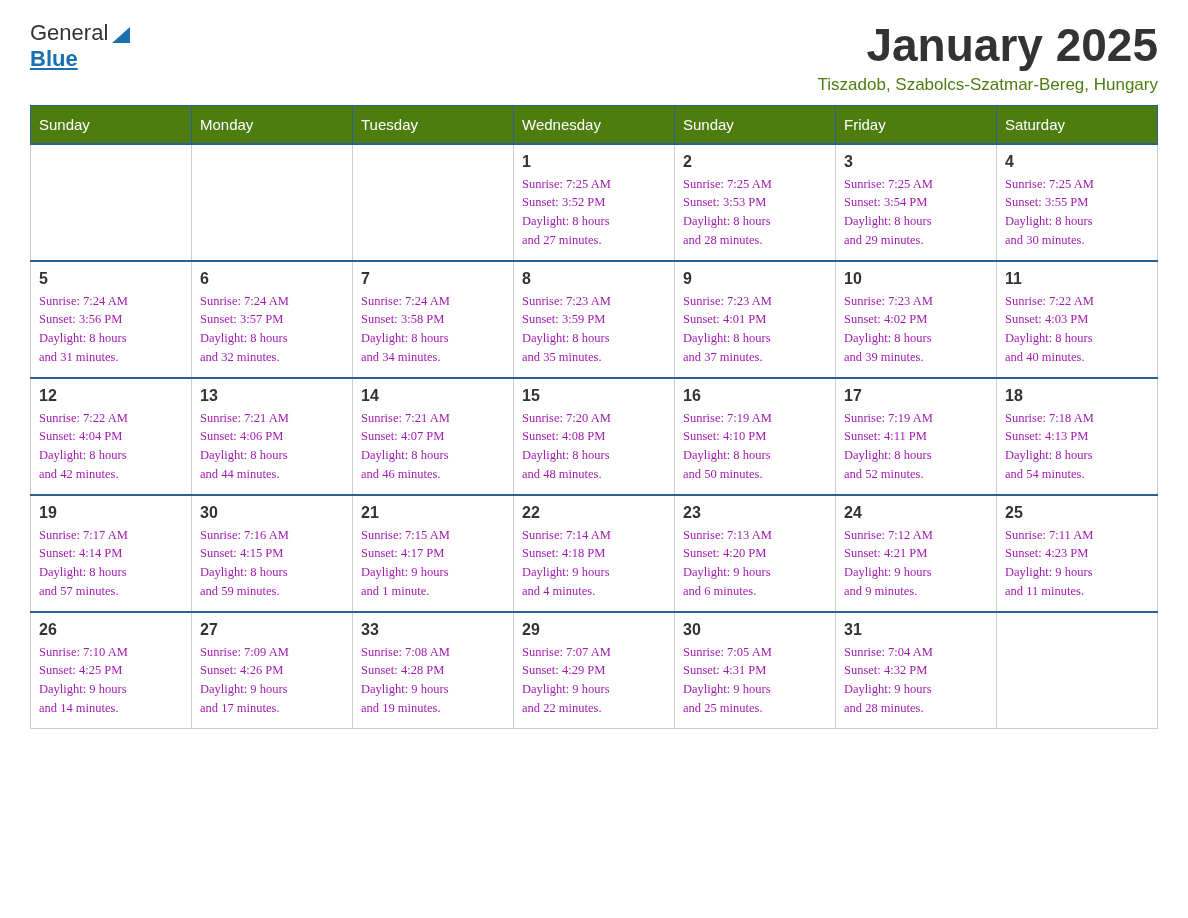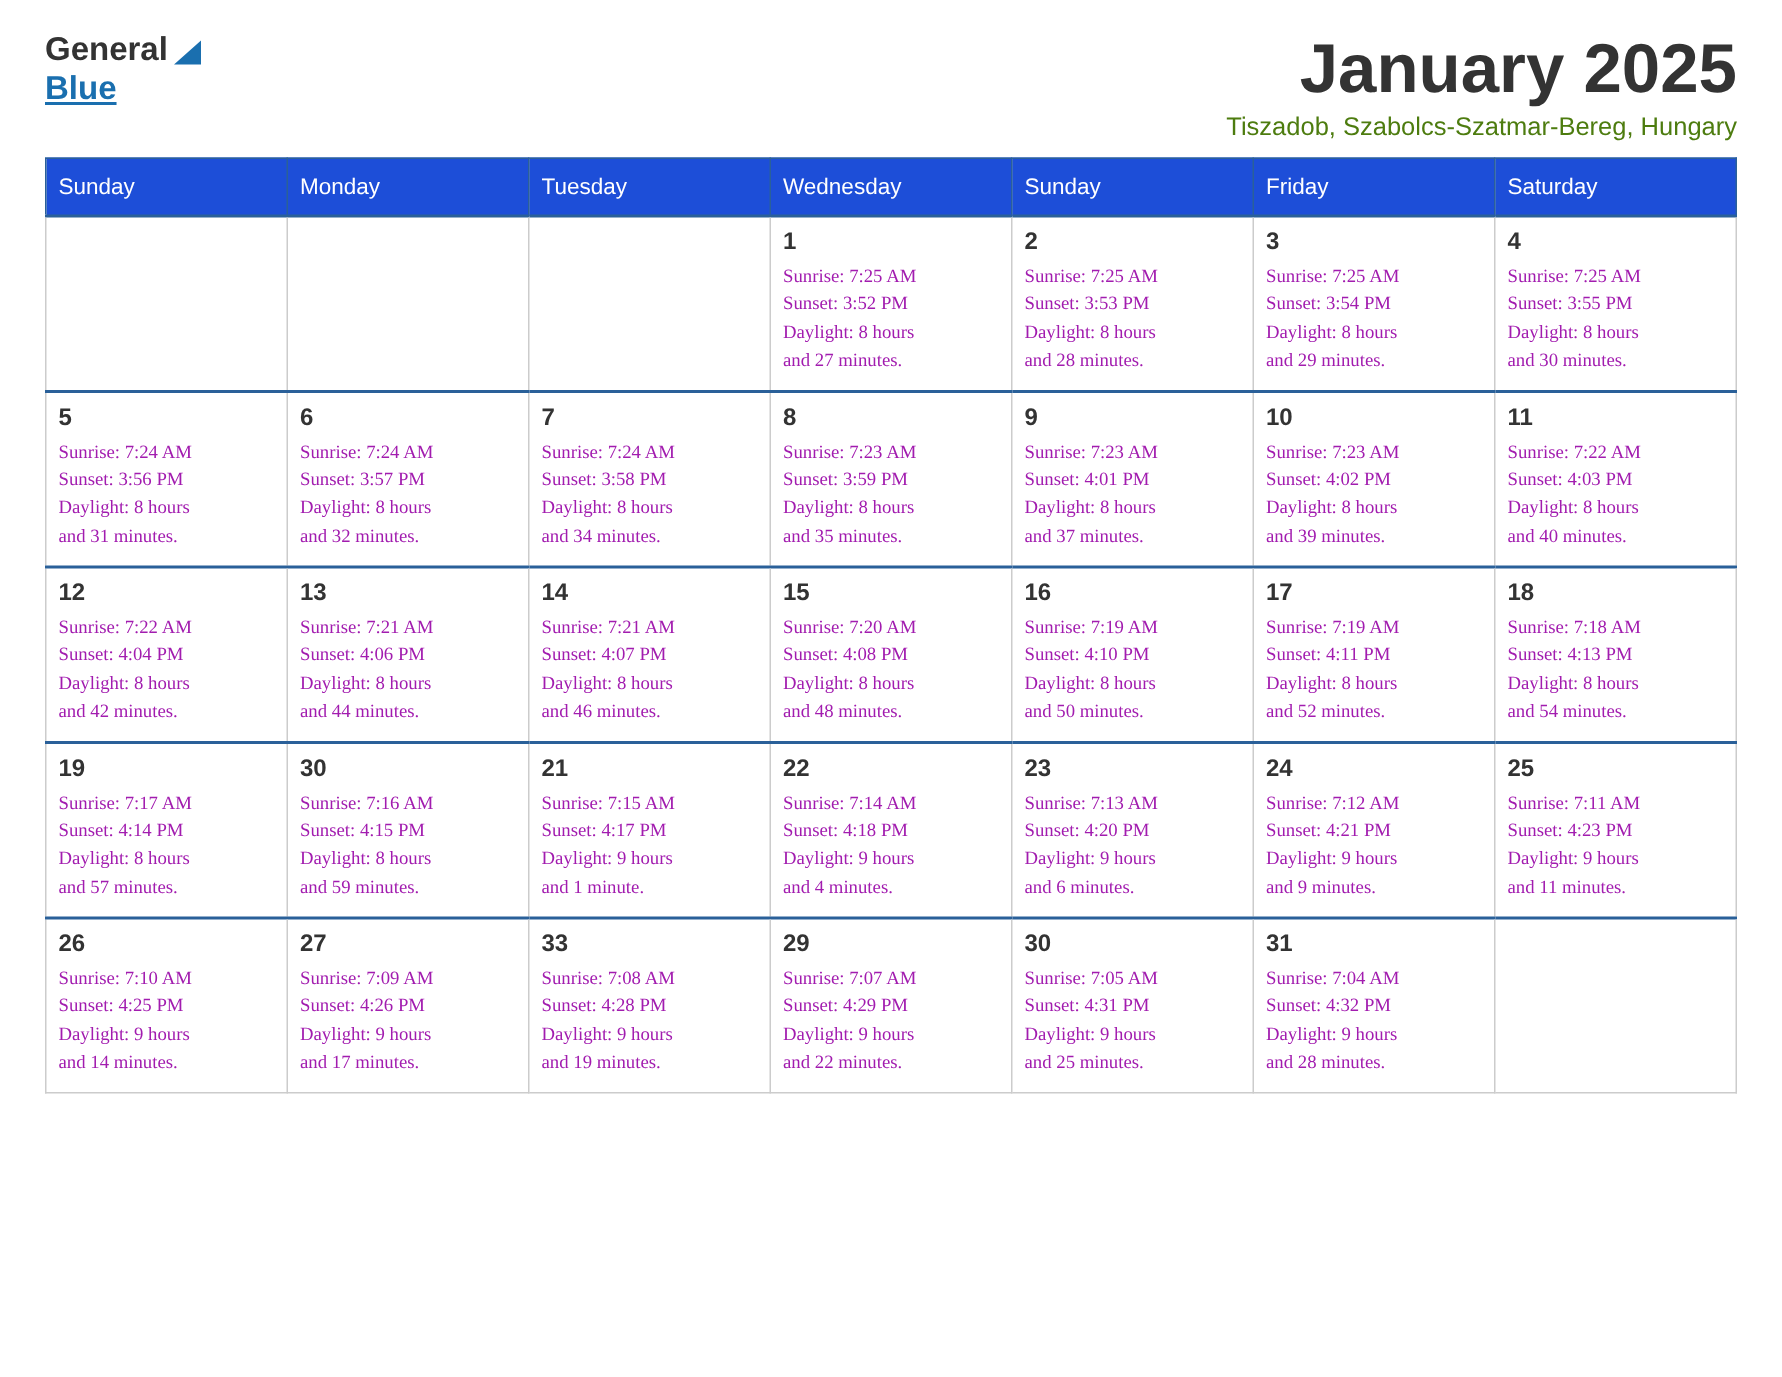--- a/index.html
+++ b/index.html
@@ -11,21 +11,21 @@
       min-height: 918px;
     }
     .header-area {
       display: flex;
       justify-content: space-between;
       align-items: flex-start;
       margin-bottom: 10px;
     }
     .logo-text-general {
       font-size: 22px;
-      font-weight: bold;
+      font-weight: normal;
       color: #333;
     }
     .logo-text-blue {
       font-size: 22px;
       font-weight: bold;
       color: #1a6faf;
       text-decoration: underline;
     }
     .logo-wrapper {
       display: flex;
@@ -49,21 +49,21 @@
       font-size: 17px;
       color: #4d7c0f;
       margin-top: 4px;
     }
     table {
       width: 100%;
       border-collapse: collapse;
       margin-top: 10px;
     }
     thead tr th {
-      background-color: #1d4ed8;
+      background-color: #4d7c0f;
       color: #fff;
       padding: 10px 8px;
       font-size: 15px;
       font-weight: normal;
       text-align: left;
       border: 1px solid #2a6099;
     }
     tbody tr td {
       vertical-align: top;
       padding: 8px 8px 10px 8px;

